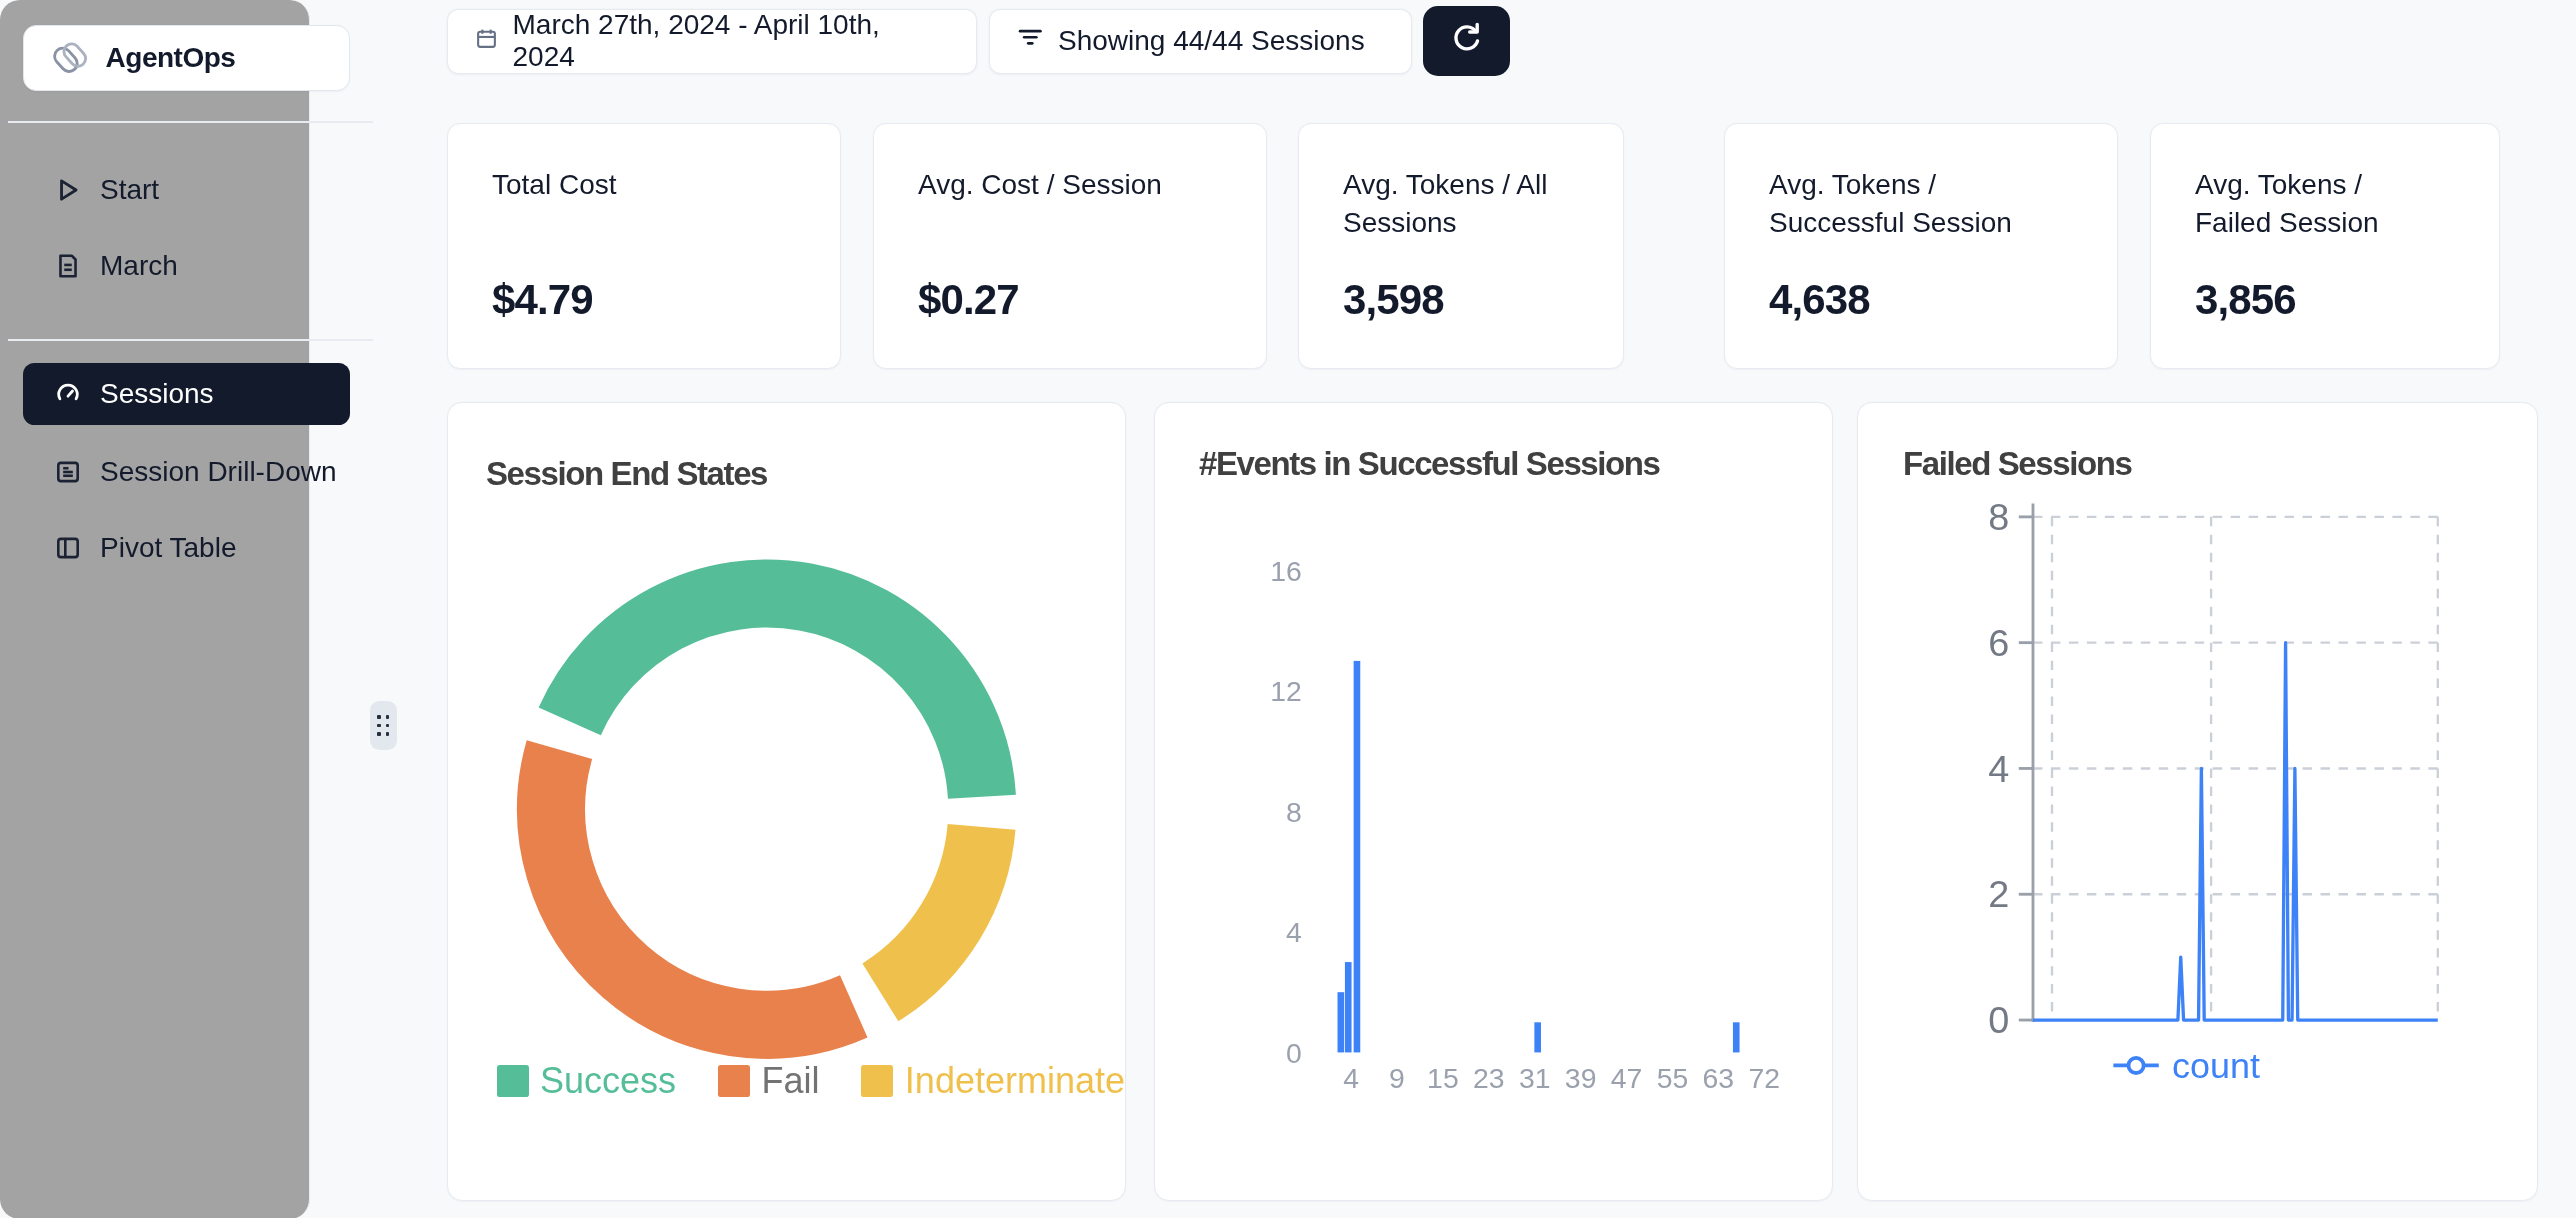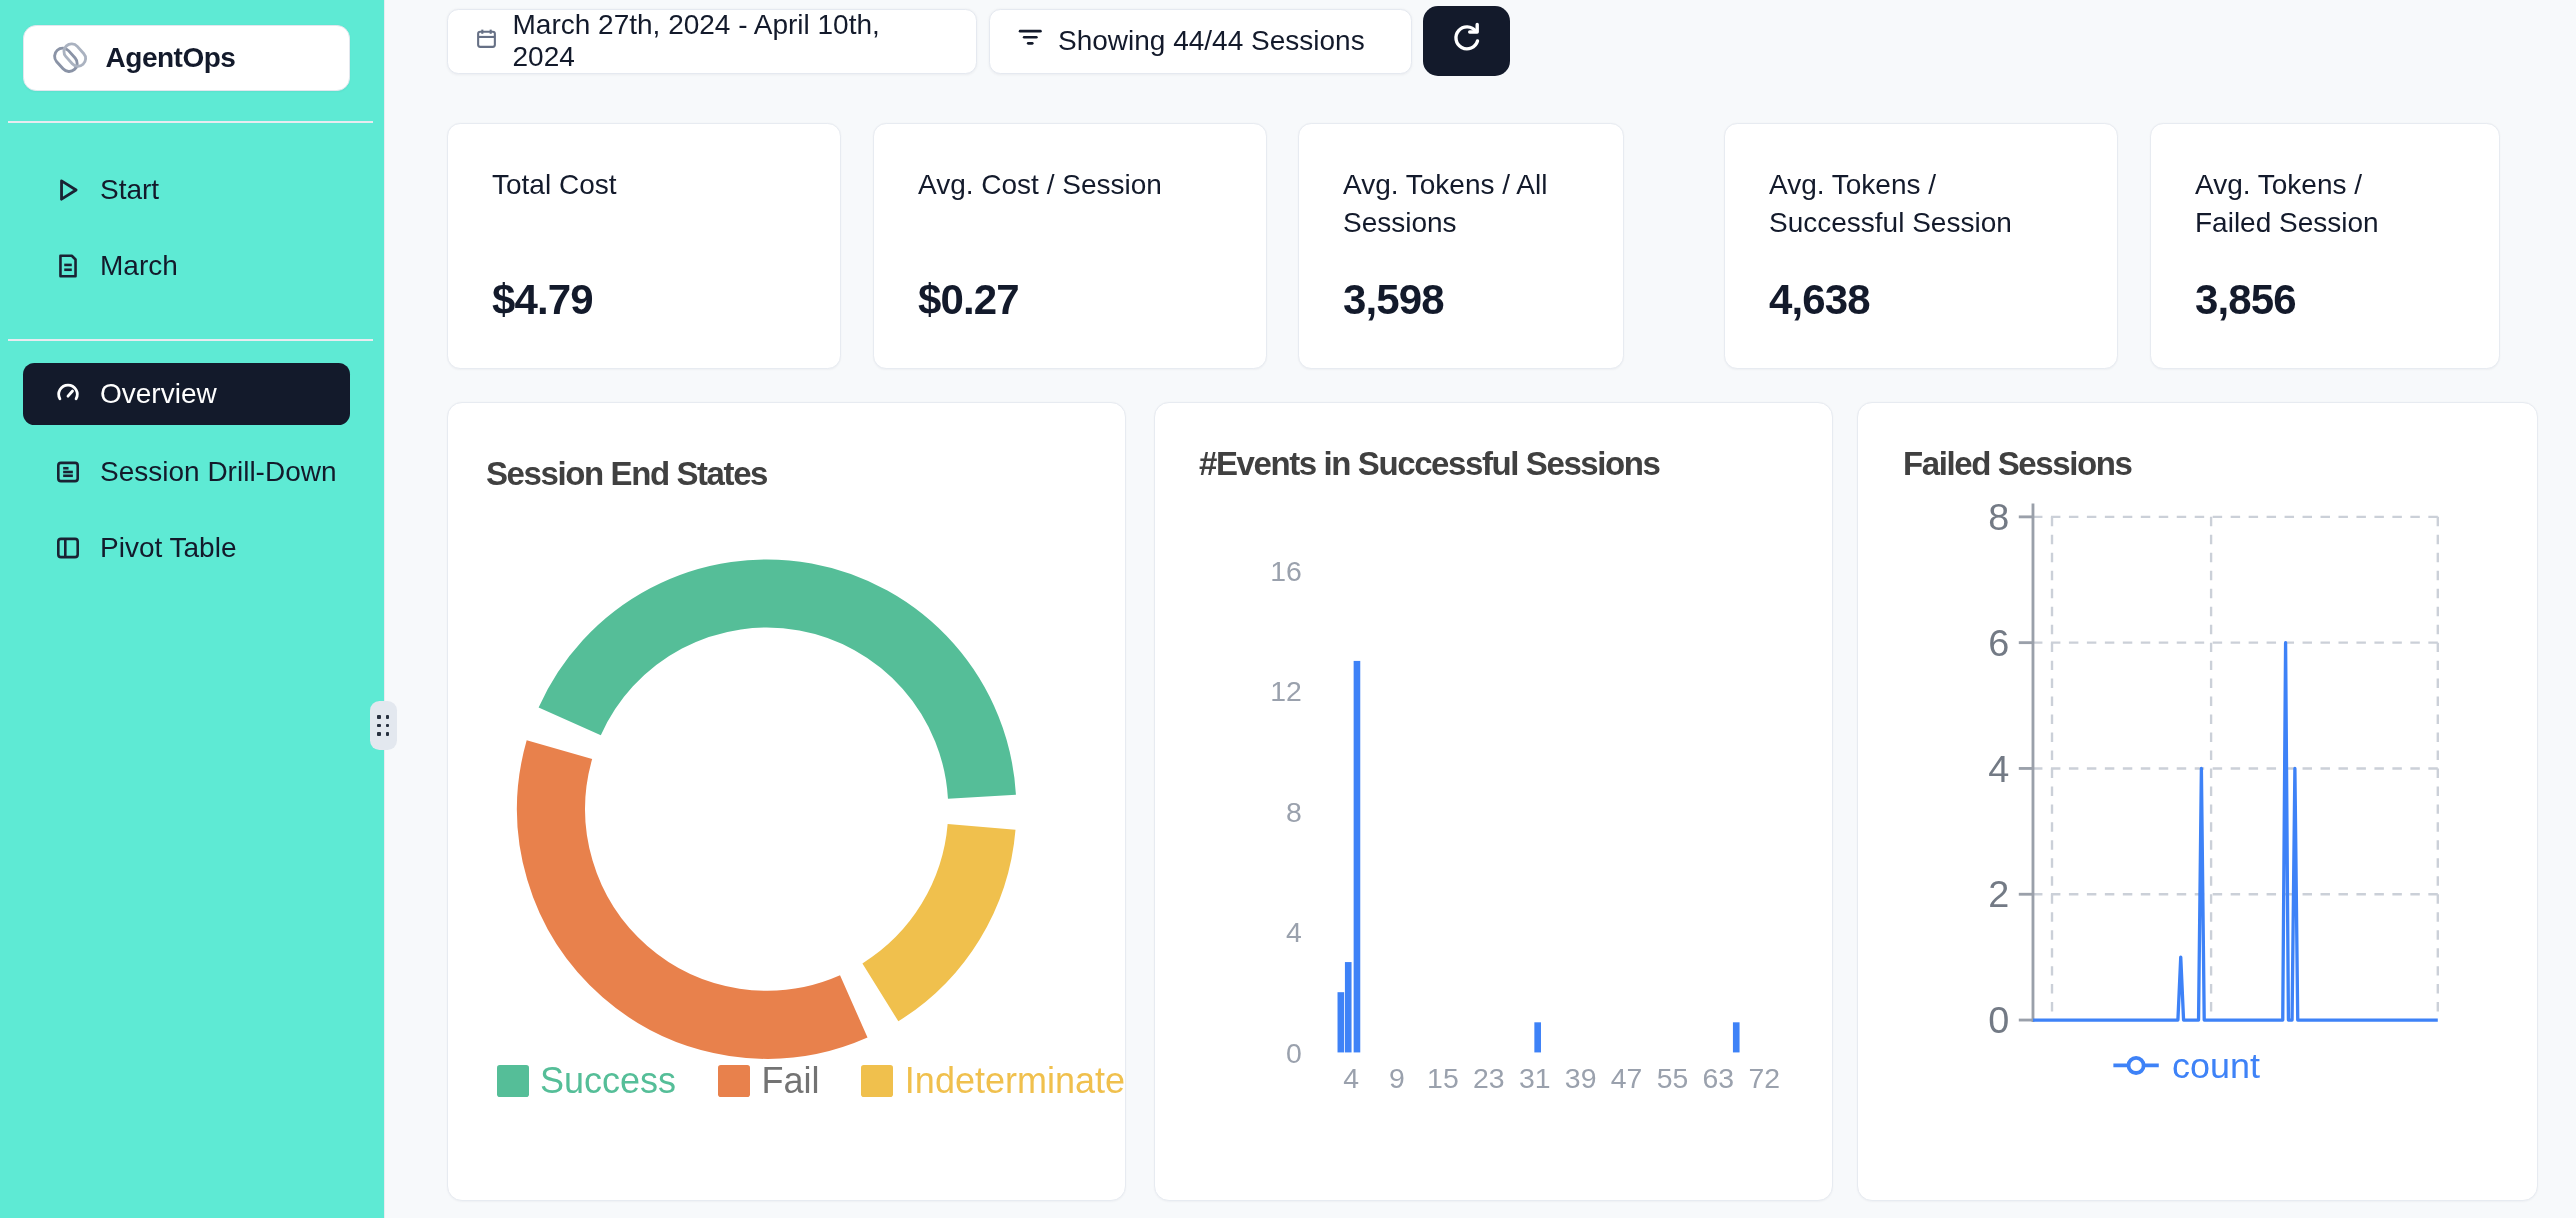--- a/index.html
+++ b/index.html
@@ -1,21 +1,21 @@
 <!DOCTYPE html>
 <html style="font-size:15px"><head>
 <meta charset="utf-8">
 <style>
   * { margin:0; padding:0; box-sizing:border-box; }
   html,body { background:#f7f9fb; }
   body { font-family:"Liberation Sans","DejaVu Sans",sans-serif; color:#131a2b; }
   #app { position:relative; width:2576px; height:1219px; background:#f7f9fb; overflow:hidden; }
 
   
-  #sidebar { position:absolute; left:0; top:0; width:385px; height:1219px; background:#5eead4; border-right:1.9px solid #e8ebf0; }
+  #sidebar { position:absolute; left:0; top:0; width:310px; height:1219px; background:#a3a3a3; border-right:1.9px solid #e8ebf0;border-radius:20px; }
   .logo-box { position:absolute; left:23px; top:24.6px; width:327px; height:66px; background:#fff; border:1.9px solid #e2e7ee; border-radius:13.2px; display:flex; align-items:center; gap:15px; padding-left:24.6px; box-shadow:0 0.9px 1.9px rgba(16,24,40,.04); }
   .logo-text { font-size:28px; font-weight:700; letter-spacing:-0.5px; }
   .side-divider { position:absolute; left:7.6px; width:365px; height:1.9px; background:#e8ebf0; }
   .side-item { position:absolute; left:23px; width:327px; height:57px; display:flex; align-items:center; gap:17px; padding-left:30px; border-radius:11.4px; font-size:28px; cursor:pointer; }
   .side-item.active { background:#131a2b; color:#ffffff; height:62px; }
   .side-item .sicon { width:30px; height:30px; flex:0 0 30px; display:flex; align-items:center; justify-content:center; }
   .grip { position:absolute; left:370px; top:701px; width:26.5px; height:49px; background:#e3e8ef; border-radius:9.5px; display:grid; grid-template-columns:repeat(2,3.8px); grid-template-rows:repeat(3,3.8px); gap:4.7px; place-content:center; cursor:col-resize; }
   .grip i { width:3.8px; height:3.8px; background:#27303f; border-radius:0.9px; }
 
   
@@ -82,21 +82,21 @@
 
     <div class="side-divider" style="top:339px;"></div>
 
     <div class="side-item active" style="top:363px;">
       <span class="sicon">
         <svg width="28" height="28" viewBox="0 0 26 26" fill="none">
           <path d="M5.5 17.5 A 8.6 8.6 0 1 1 20.5 17.5" stroke="#ffffff" stroke-width="2.6" stroke-linecap="round"></path>
           <line x1="13" y1="15" x2="17.2" y2="10.2" stroke="#ffffff" stroke-width="2.6" stroke-linecap="round"></line>
         </svg>
       </span>
-      <span>Overview</span>
+      <span>Sessions</span>
     </div>
 
     <div class="side-item" style="top:443px;">
       <span class="sicon">
         <svg width="28" height="28" viewBox="0 0 26 26" fill="none">
           <rect x="4" y="4.5" width="18" height="17" rx="2.5" stroke="#1a2233" stroke-width="2.4"></rect>
           <line x1="8.5" y1="9.5" x2="13.5" y2="9.5" stroke="#1a2233" stroke-width="2.4"></line>
           <line x1="8.5" y1="13" x2="17.5" y2="13" stroke="#1a2233" stroke-width="2.4"></line>
           <line x1="8.5" y1="16.5" x2="17.5" y2="16.5" stroke="#1a2233" stroke-width="2.4"></line>
         </svg>

